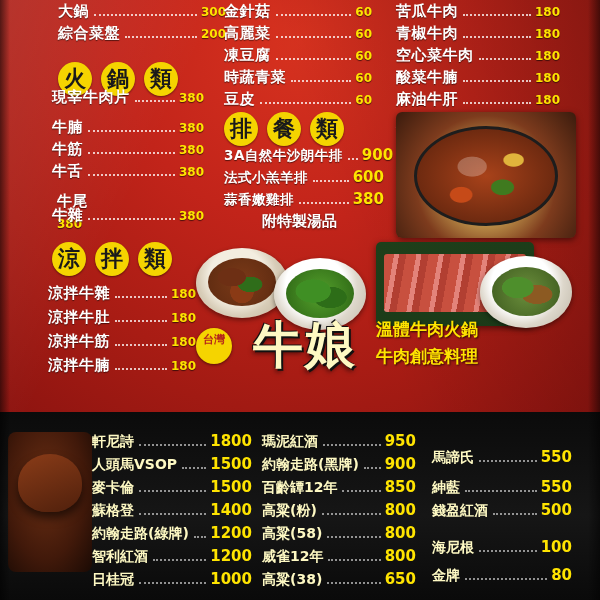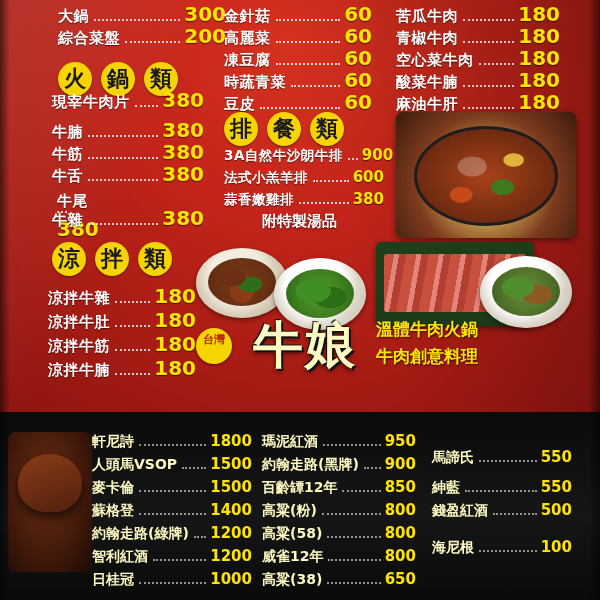--- a/index.html
+++ b/index.html
@@ -39,21 +39,21 @@
   }
   .mline .nm{
     color:#ffffff;font-size:15px;font-weight:bold;letter-spacing:.5px;
     text-shadow:0 1px 1px rgba(0,0,0,.55);
   }
   .mline .dots{
     flex:1;border-bottom:2px dotted rgba(255,255,255,.75);
     margin:0 4px 4px 5px;min-width:10px;
   }
   .mline .pr{
-    color:#ffe400;font-size:20px;font-weight:bold;
+    color:#ffe400;font-size:12px;font-weight:bold;
     text-shadow:0 1px 1px rgba(0,0,0,.6);
   }
   .mline.small .nm{font-size:13.5px;}
   .mline.small .pr{font-size:15px;}
   
   .photo{position:absolute;border-radius:4px;overflow:hidden;}
   .ph-hotpot{
     left:396px;top:112px;width:180px;height:126px;border-radius:6px;
     background:
       radial-gradient(circle at 50% 58%, #e8d38a 0%, #c9a352 28%, #7d3b1d 60%, #3a1b0d 100%);
@@ -429,16 +429,21 @@
   <div class="dline" style="left:432px;top:501px;width:140px;">
     <span class="nm">錢盈紅酒</span>
     <span class="dots"></span>
     <span class="pr">500</span>
   </div>
   <div class="dline" style="left:432px;top:538px;width:140px;">
     <span class="nm">海尼根</span>
     <span class="dots"></span>
     <span class="pr">100</span>
   </div>
+  <div class="dline" style="left:432px;top:566px;width:140px;">
+    <span class="nm">金牌</span>
+    <span class="dots"></span>
+    <span class="pr">80</span>
+  </div>
 
   <div class="edge-l"></div>
   <div class="edge-r"></div>
 </div>
 
 </body></html>

